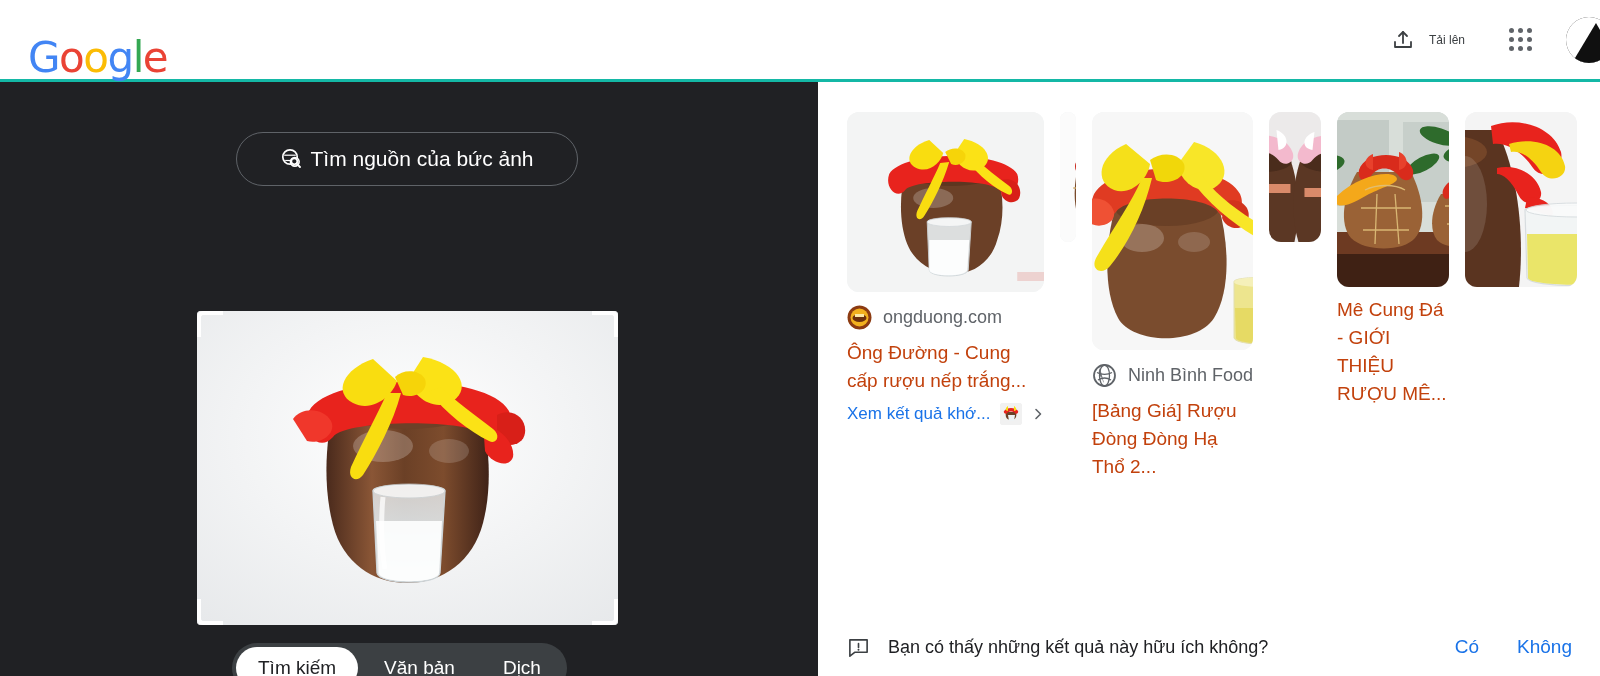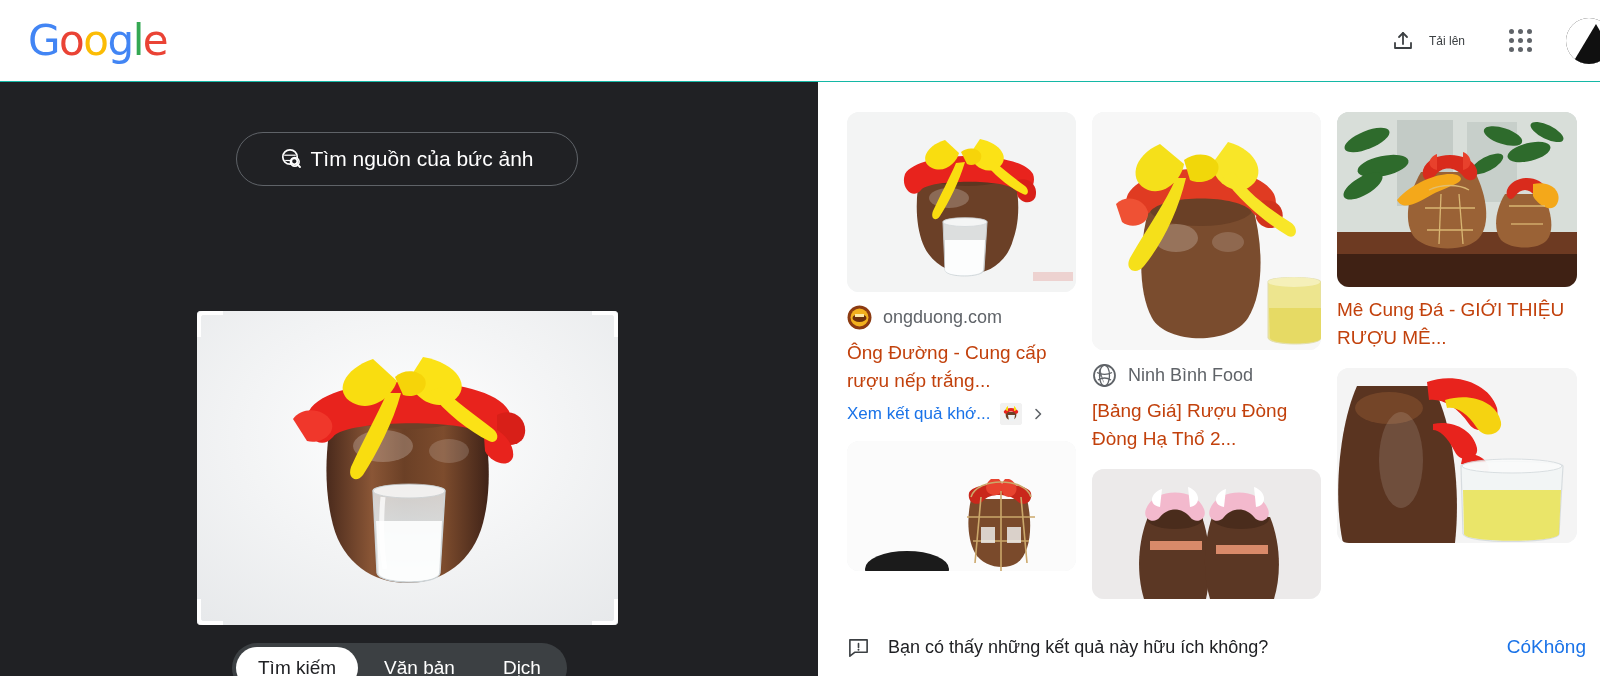--- a/index.html
+++ b/index.html
@@ -8,22 +8,22 @@
     overflow: hidden;
     font-family: "Liberation Sans", sans-serif;
     background: #ffffff;
   }
 
   
   .header {
     position: absolute; top: 0; left: 0;
     width: 1600px; height: 82px;
     background: #ffffff;
-    display: flex; align-items: center;
-    border-bottom: 1px solid #14b8a6;
+    display: flex; align-items: flex-end;
+    border-bottom: 3px solid #14b8a6;
     z-index: 20;
   }
   .logo {
     margin-left: 28px;
     font-size: 42px;
     letter-spacing: -1.5px;
     font-family: "DejaVu Sans", sans-serif;
     font-weight: 400;
     user-select: none;
     line-height: 1;
@@ -125,21 +125,21 @@
     width: 782px; height: 594px;
     background: #ffffff;
     overflow: hidden;
   }
   .results-grid {
     position: absolute;
     top: 30px; left: 29px;
     width: 760px;
     display: flex; gap: 16px;
   }
-  .col { width: 229px; display: flex; flex-direction: column; gap: 16px; }
+  .col { width: 229px; display: flex; flex-direction: row; gap: 16px; }
   .col-3 { width: 240px; }
 
   .card { width: 100%; cursor: pointer; }
   .thumb {
     width: 100%;
     border-radius: 12px;
     overflow: hidden;
     background: #f1f3f4;
     position: relative;
   }
@@ -187,21 +187,21 @@
     left: 818px; bottom: 0;
     width: 782px; height: 58px;
     background: #ffffff;
     display: flex; align-items: center;
     padding: 0 0 0 29px;
     gap: 18px;
     z-index: 12;
   }
   .fb-icon { width: 23px; height: 23px; flex: 0 0 23px; }
   .fb-text { font-size: 18px; color: #202124; }
-  .fb-actions { margin-left: auto; display: flex; padding-right: 14px; }
+  .fb-actions { margin-left: auto; display: flex; gap: 38px; padding-right: 28px; }
   .fb-action { font-size: 19px; color: #1a73e8; cursor: pointer; }
 </style>
 </head>
 <body>
 
 <div class="header">
   <div class="logo">
     <span style="color:#4285F4">G</span><span style="color:#EA4335">o</span><span style="color:#FBBC05">o</span><span style="color:#4285F4">g</span><span style="color:#34A853">l</span><span style="color:#EA4335">e</span>
   </div>
   <div class="header-right">

